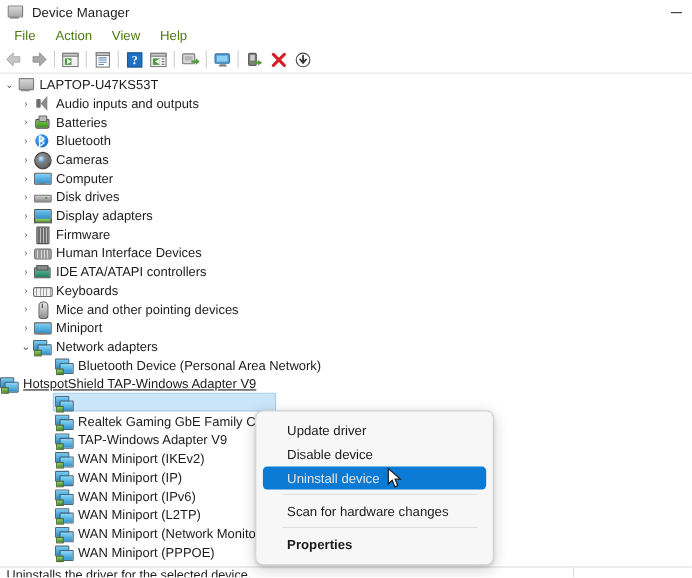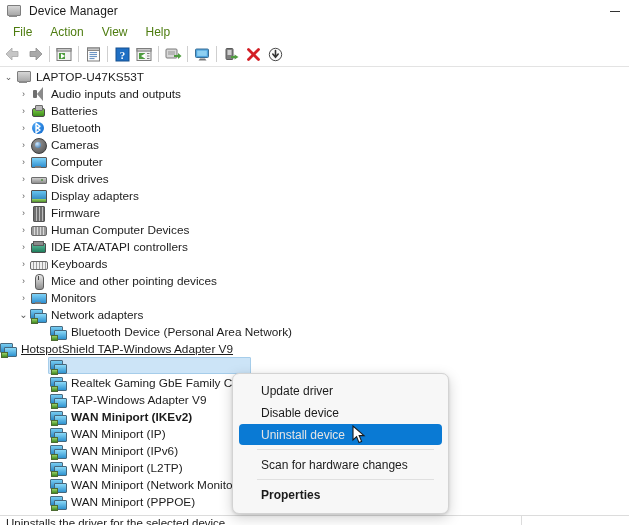--- a/index.html
+++ b/index.html
@@ -526,21 +526,21 @@
           <div class="rowinner">
             <div class="chev">›</div>
             <div class="ico ic-firmware"></div>
             <span class="label">Firmware</span>
           </div>
         </div>
         <div class="row" style="padding-left: 17px;">
           <div class="rowinner">
             <div class="chev">›</div>
             <div class="ico ic-hid"></div>
-            <span class="label">Human Computer Devices</span>
+            <span class="label">Human Interface Devices</span>
           </div>
         </div>
         <div class="row" style="padding-left: 17px;">
           <div class="rowinner">
             <div class="chev">›</div>
             <div class="ico ic-ide"></div>
             <span class="label">IDE ATA/ATAPI controllers</span>
           </div>
         </div>
         <div class="row" style="padding-left: 17px;">
@@ -554,21 +554,21 @@
           <div class="rowinner">
             <div class="chev">›</div>
             <div class="ico ic-mouse"></div>
             <span class="label">Mice and other pointing devices</span>
           </div>
         </div>
         <div class="row" style="padding-left: 17px;">
           <div class="rowinner">
             <div class="chev">›</div>
             <div class="ico ic-monitor"></div>
-            <span class="label">Monitors</span>
+            <span class="label">Miniport</span>
           </div>
         </div>
         <div class="row" style="padding-left: 17px;">
           <div class="rowinner">
             <div class="chev" style="font-size: 10px;">⌄</div>
             <div class="ico ic-netadapter">
               <span class="plug"></span>
             </div>
             <span class="label">Network adapters</span>
           </div>
@@ -606,21 +606,21 @@
           </div>
         </div>
         <div class="row" style="padding-left: 50px; text-align: right;">
           <div class="rowinner">
             <div class="ico ic-netadapter">
               <span class="plug"></span>
             </div>
             <span class="label">TAP-Windows Adapter V9</span>
           </div>
         </div>
-        <div class="row" style="padding-left: 50px; font-weight: bold;">
+        <div class="row" style="padding-left: 50px;">
           <div class="rowinner">
             <div class="ico ic-netadapter">
               <span class="plug"></span>
             </div>
             <span class="label">WAN Miniport (IKEv2)</span>
           </div>
         </div>
         <div class="row" style="padding-left: 50px;">
           <div class="rowinner">
             <div class="ico ic-netadapter">

